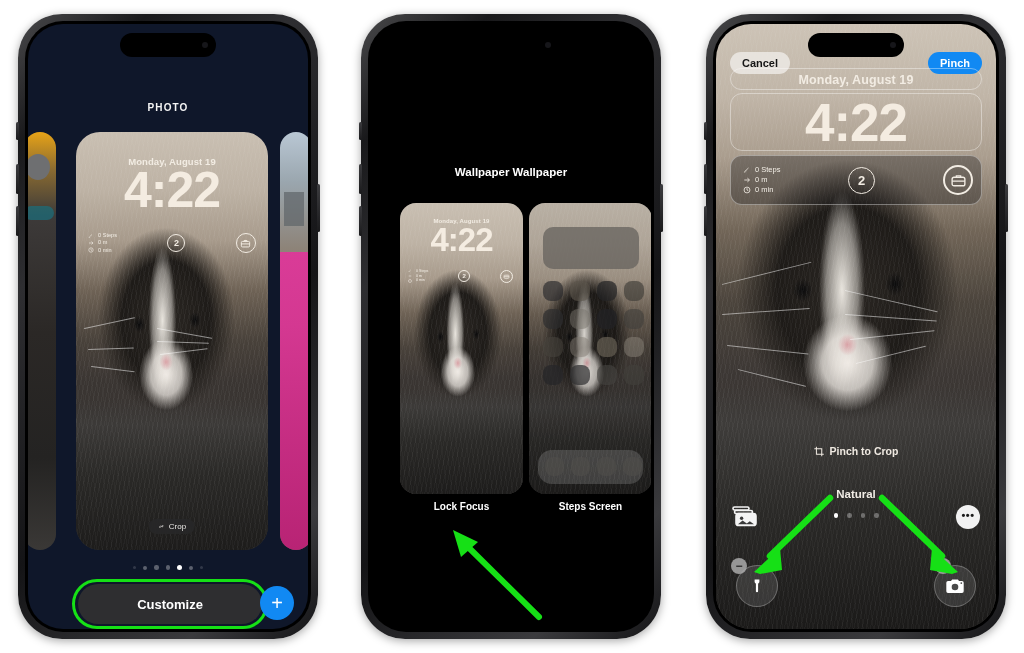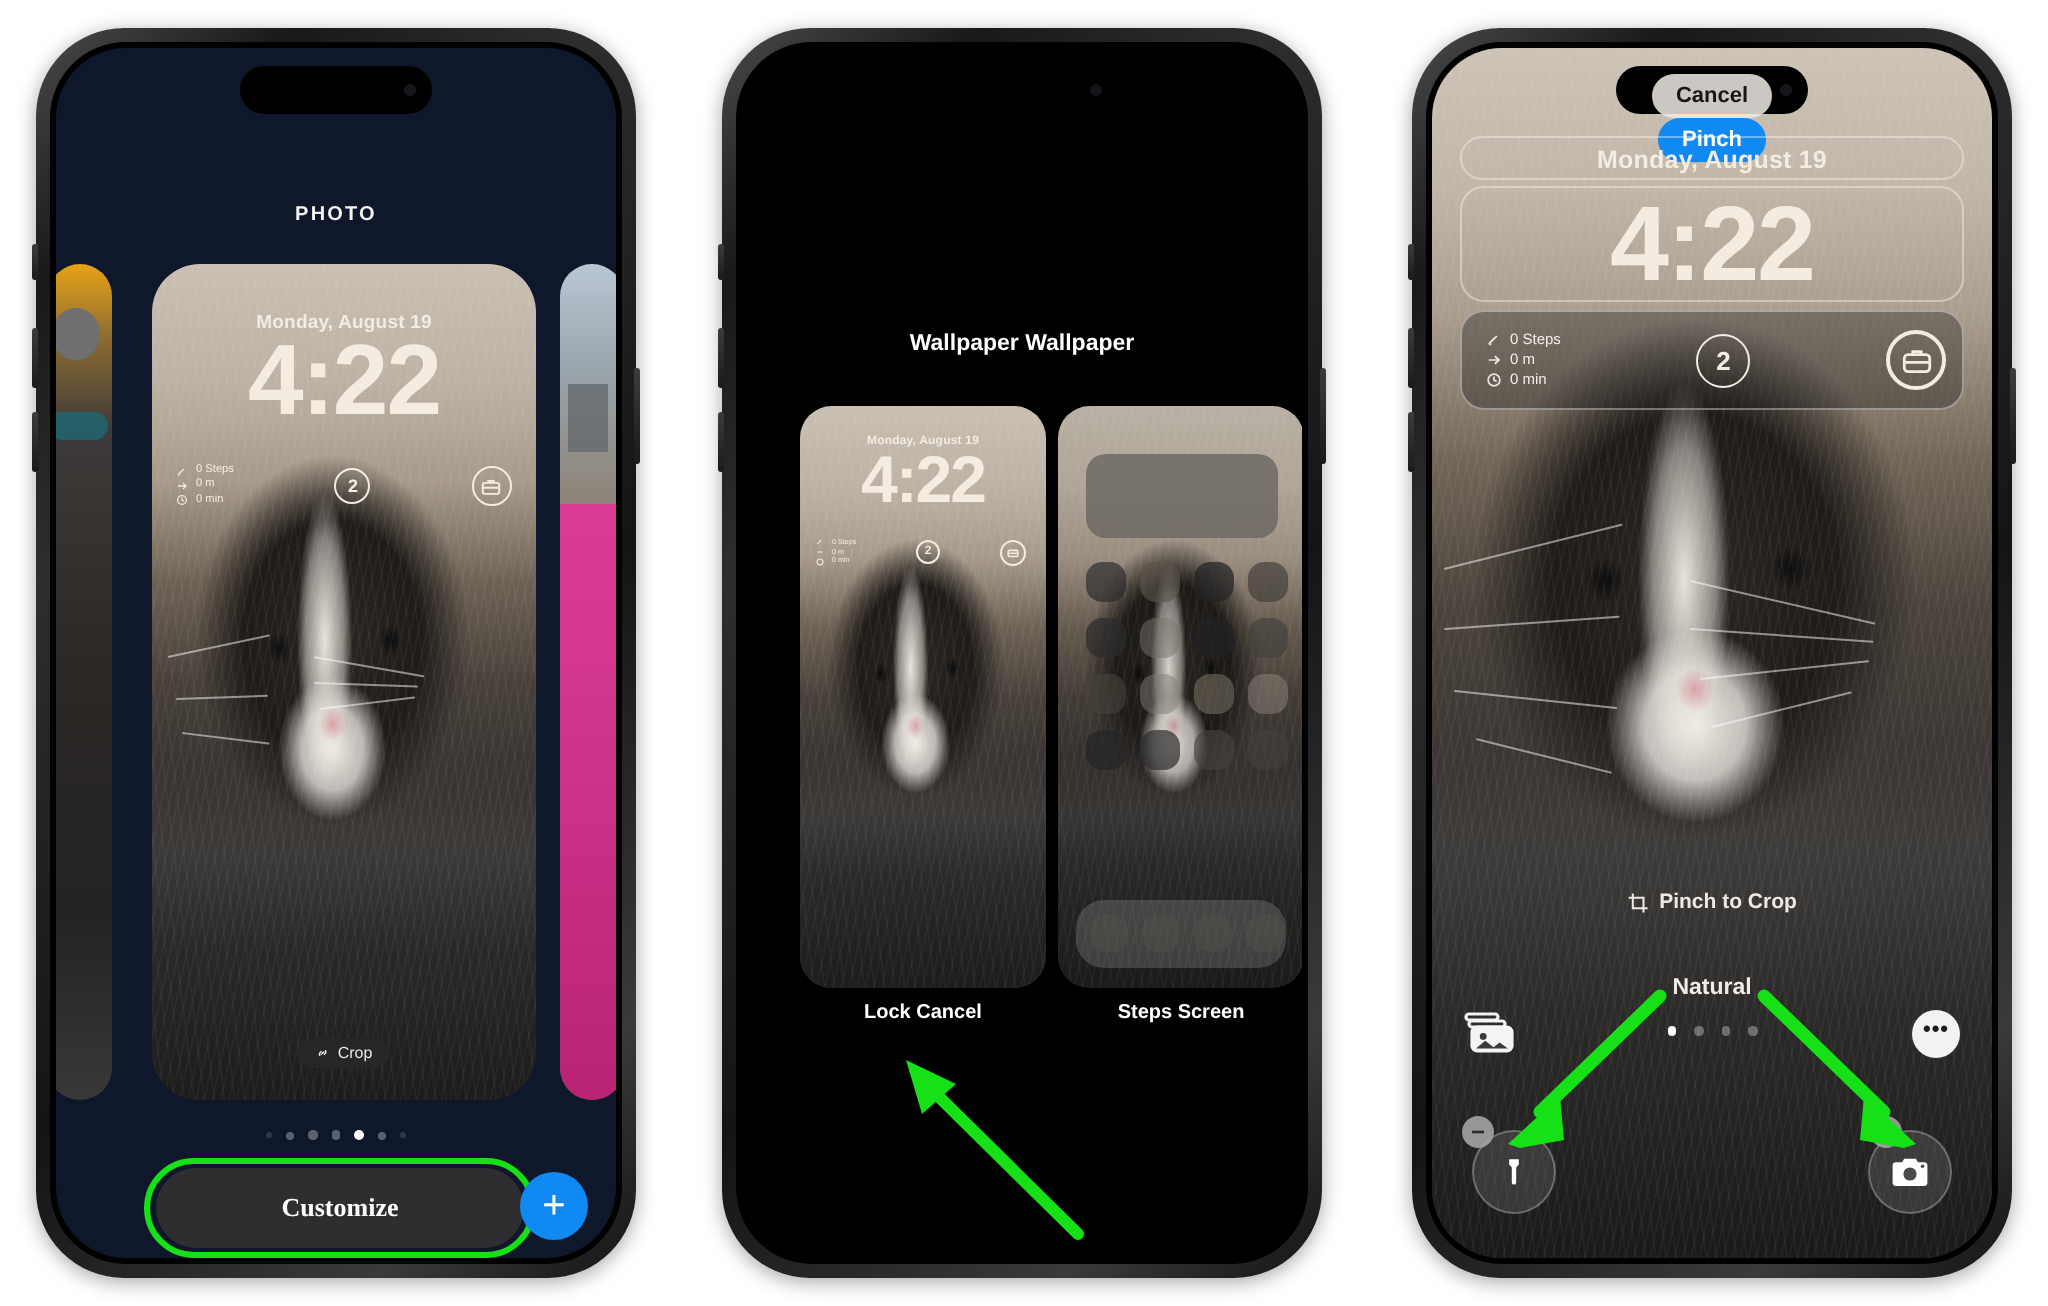--- a/index.html
+++ b/index.html
@@ -259,21 +259,21 @@
         <div class="dots" style="position:absolute; top:541px; left:0; right:0; gap:7px;">
           <span style="width:3px;height:3px;opacity:.45;"></span>
           <span style="width:4px;height:4px;"></span>
           <span style="width:4.5px;height:4.5px;"></span>
           <span style="width:4.5px;height:4.5px;"></span>
           <span class="on" style="width:5px;height:5px;"></span>
           <span style="width:4px;height:4px;"></span>
           <span style="width:3px;height:3px;opacity:.45;"></span>
         </div>
 
-        <div class="customize-wrap" style="left:4px; right:0; top:558px; height:44px;font-family:Liberation Serif, serif;">
+        <div class="customize-wrap" style="left:4px; right:0; top:558px; height:44px;">
           <div style="position:relative; width:184px; height:40px;">
             <div class="hl-ring" style="left:-6px; top:-5px; right:-6px; bottom:-5px;"></div>
             <div class="customize-btn" style="width:100%; height:100%; font-size:13px;">Customize</div>
           </div>
         </div>
 
         <div class="plus-btn" style="right:14px; top:562px; width:34px; height:34px; font-size:20px; line-height:1;">+</div>
 
       </div>
     </div>
@@ -321,21 +321,21 @@
             </div>
             <div class="circ-widget" style="width:12px;height:12px;font-size:6px;border-width:1px;">2</div>
             <div class="circ-widget" style="width:13px;height:13px;border-width:1.1px;">
               <svg width="7" height="7" viewBox="0 0 16 16" fill="none" stroke="#f2ece3" stroke-width="1.8">
                   <rect x="2.5" y="5" width="11" height="7" rx="1.4"></rect>
                   <path d="M2.5 8.4h11"></path>
                 </svg>
             </div>
           </div>
         </div>
-        <div class="preview-label" style="left:29px; width:123px; top:477px; font-size:10px;">Lock Cancel</div>
+        <div class="preview-label" style="left:29px; width:123px; top:477px; font-size:10px;">Lock Focus</div>
 
         <div class="preview-card" style="left:158px; top:179px; width:123px; height:291px;">
           <div class="catwall" style="filter:brightness(.92);"></div>
           <div class="hs-widget" style="left:14px; top:24px; width:96px; height:42px;"></div>
           <div class="hs-icon" style="left:14px; top:78px; width:20px; height:20px; background:rgba(40,40,42,.66);"></div>
           <div class="hs-icon" style="left:41px; top:78px; width:20px; height:20px; background:rgba(92,86,76,.62);"></div>
           <div class="hs-icon" style="left:68px; top:78px; width:20px; height:20px; background:rgba(36,36,38,.72);"></div>
           <div class="hs-icon" style="left:95px; top:78px; width:20px; height:20px; background:rgba(58,56,52,.62);"></div>
 
           <div class="hs-icon" style="left:14px; top:106px; width:20px; height:20px; background:rgba(44,44,46,.70);"></div>
@@ -396,21 +396,21 @@
           <i style="left:50%;top:56%;width:72px;transform:rotate(-14deg);"></i>
           <i style="left:2%;top:43%;width:92px;transform:rotate(-14deg);"></i>
           <i style="left:2%;top:48%;width:88px;transform:rotate(-4deg);"></i>
           <i style="left:4%;top:53%;width:82px;transform:rotate(6deg);"></i>
           <i style="left:8%;top:57%;width:70px;transform:rotate(14deg);"></i>
         </div>
 
         <div class="island" style="width:96px; height:24px;">
           <div class="lens"></div>
         </div>
-        <div class="topbar" style="top:13px; padding:0 14px;flex-direction:column;">
+        <div class="topbar" style="top:28px; padding:0 14px;">
           <div class="cancel-btn" style="width:60px; height:22px; font-size:11px;">Cancel</div>
           <div class="done-btn" style="width:54px; height:22px; font-size:11px;">Pinch</div>
         </div>
 
         <div class="field-box" style="left:14px; right:14px; top:44px; height:22px;">
           <div class="ls-date" style="position:absolute; inset:0; line-height:22px; font-size:12.5px;">Monday, August 19</div>
         </div>
 
         <div class="field-box" style="left:14px; right:14px; top:69px; height:58px;">
           <div class="ls-time" style="position:absolute; inset:0; line-height:58px; font-size:53px;">4:22</div>

